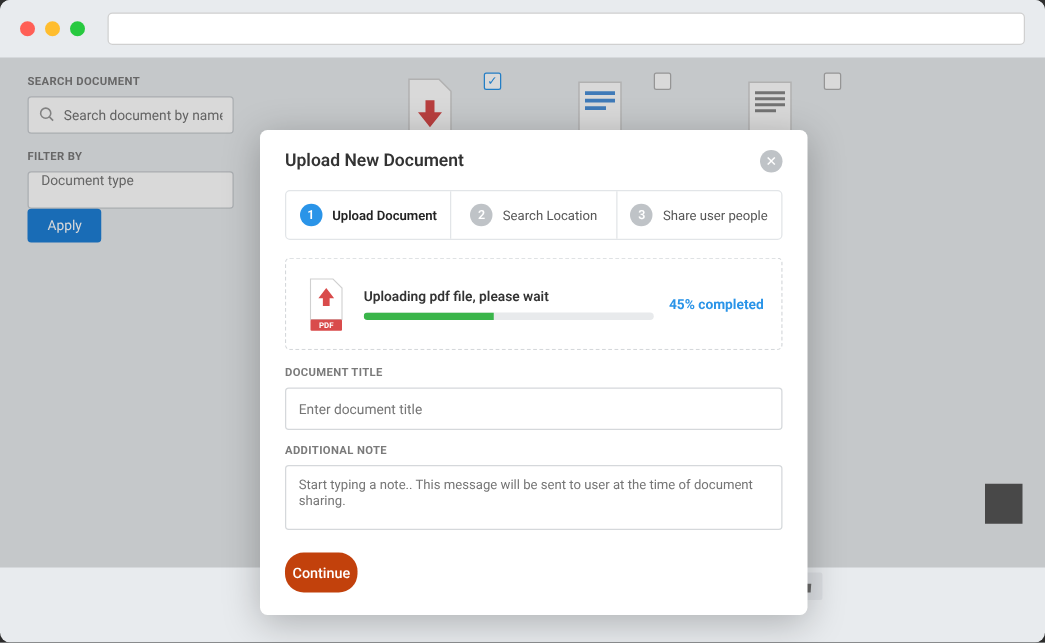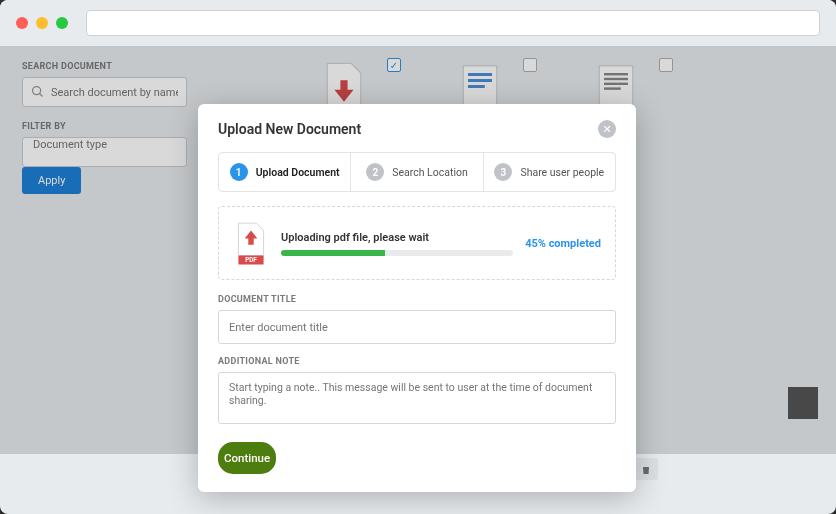--- a/index.html
+++ b/index.html
@@ -22,41 +22,41 @@
 .chk{position:absolute;top:2px;right:2px;width:14px;height:14px;border:1px solid #b0b0b0;border-radius:2px;background:#fff}
 .chk.on{background:#fff;border-color:#2a94e8;display:flex;align-items:center;justify-content:center;color:#2a94e8;font-size:10px}
 .doc-ic{width:48px;height:48px;margin:5px auto 5px}
 .card-title{font-size:10.5px;color:#444;line-height:1.3}
 .card-date{font-size:9px;color:#888;margin-top:2px}
 .card-actions{margin-top:6px;display:flex;justify-content:center;gap:6px}
 .ic-btn{width:24px;height:22px;background:#dcdfe3;border:none;border-radius:2px;display:flex;align-items:center;justify-content:center;color:#6a6a6a;cursor:pointer}
 .loadmore{position:absolute;bottom:12px;left:50%;transform:translateX(-50%);background:#3b8dd6;color:#fff;border:none;padding:8px 18px;border-radius:3px;font-size:11px;cursor:pointer}
 .dark-sq{position:absolute;right:18px;bottom:35px;width:30px;height:32px;background:#555}
 .overlay{position:absolute;top:0;left:0;right:0;bottom:0;background:rgba(0,0,0,.15)}
-.modal{position:absolute;top:58px;left:198px;width:438px;background:#fff;border-radius:6px;box-shadow:0 6px 30px rgba(0,0,0,.25);padding:16px 20px 18px}
+.modal{position:absolute;top:58px;left:208px;width:438px;background:#fff;border-radius:6px;box-shadow:0 6px 30px rgba(0,0,0,.25);padding:16px 20px 18px}
 .modal-head{display:flex;justify-content:space-between;align-items:center;margin-bottom:14px}
 .modal-title{font-size:14px;font-weight:600;color:#333}
 .close-btn{width:18px;height:18px;border-radius:50%;background:#bfc3c7;color:#fff;border:none;font-size:11px;display:flex;align-items:center;justify-content:center;cursor:pointer}
 .steps{display:flex;border:1px solid #e2e5e8;border-radius:4px;margin-bottom:14px}
 .step{flex:1;display:flex;align-items:center;justify-content:center;gap:8px;padding:10px 6px;font-size:10.5px;color:#555;border-right:1px solid #e2e5e8}
 .step:last-child{border-right:none}
 .step-num{width:18px;height:18px;border-radius:50%;background:#bfc3c7;color:#fff;font-size:10px;display:flex;align-items:center;justify-content:center;font-weight:600}
 .step.active .step-num{background:#2a94e8}
 .step.active{font-weight:600;color:#222}
 .upload-box{border:1px dashed #d5d8db;border-radius:4px;padding:14px 14px;margin-bottom:14px;display:flex;align-items:center;gap:12px}
 .pdf-ic{flex:0 0 36px}
 .upload-info{flex:1}
 .upload-text{font-size:11px;font-weight:600;color:#333;margin-bottom:6px}
 .progress{height:6px;background:#e8eaec;border-radius:3px;overflow:hidden}
 .progress-bar{height:100%;background:#3ab54a;width:45%}
 .pct{font-size:11px;font-weight:700;color:#2a94e8;white-space:nowrap}
 .field-lbl{font-size:9px;font-weight:700;color:#7a7a7a;letter-spacing:.3px;margin-bottom:6px}
 .text-input{width:100%;height:32px;border:1px solid #d5d8db;border-radius:3px;padding:16px 10px;font-size:11px;margin-bottom:12px;color:#999}
 .textarea{width:100%;height:52px;border:1px solid #d5d8db;border-radius:3px;padding:8px 10px;font-size:10.5px;color:#999;resize:none;margin-bottom:14px}
-.continue{background:#4d7c0f;color:#fff;border:none;padding:9px 6px;border-radius:15px;font-size:11.5px;font-weight:500;cursor:pointer}
+.continue{background:#c2410c;color:#fff;border:none;padding:9px 6px;border-radius:15px;font-size:11.5px;font-weight:500;cursor:pointer}
 svg{display:block}
 </style>
 </head>
 <body>
 
 <div class="browser">
   <div class="titlebar">
     <div class="tb-dot tb-red"></div>
     <div class="tb-dot tb-yellow"></div>
     <div class="tb-dot tb-green"></div>

